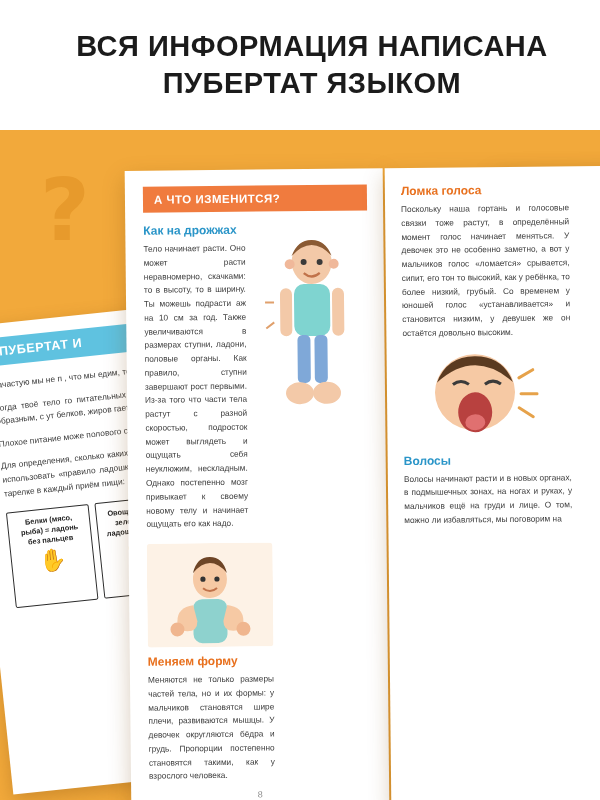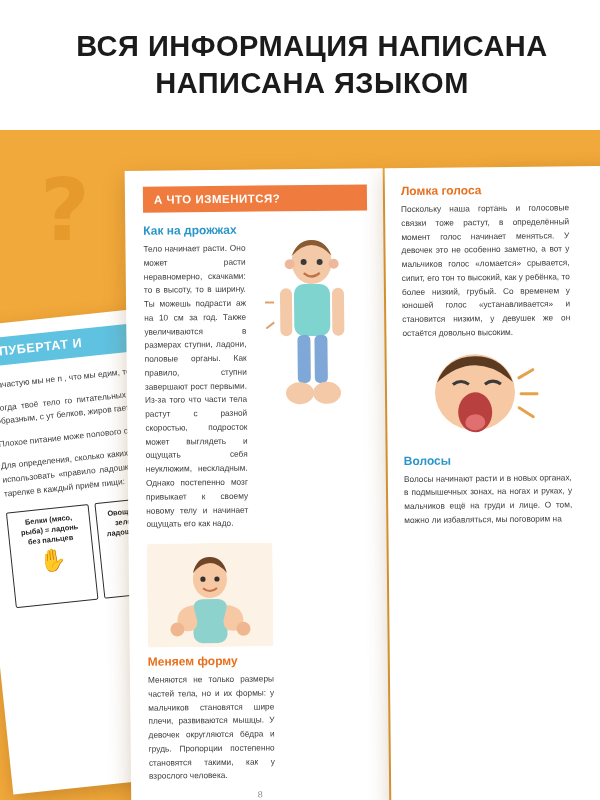--- a/index.html
+++ b/index.html
@@ -211,21 +211,21 @@
   .b4 { height: 90px; background: #f2c98b; }
   .b5 { height: 56px; background: #a8ddc4; }
 </style>
 </head>
 <body>
 
 <div class="page">
 
   <div class="headline">
     <div class="line">ВСЯ ИНФОРМАЦИЯ НАПИСАНА</div>
-    <div class="line">НАПИСАНА ЯЗЫКОМ</div>
+    <div class="line">ПУБЕРТАТ ЯЗЫКОМ</div>
   </div>
 
   <div class="bg-orange">
     <span class="q-mark q1">?</span>
     <span class="q-mark q2">?</span>
     <span class="q-mark q3">?</span>
     <span class="q-mark q4">?</span>
   </div>
 
   <div class="left-book">

